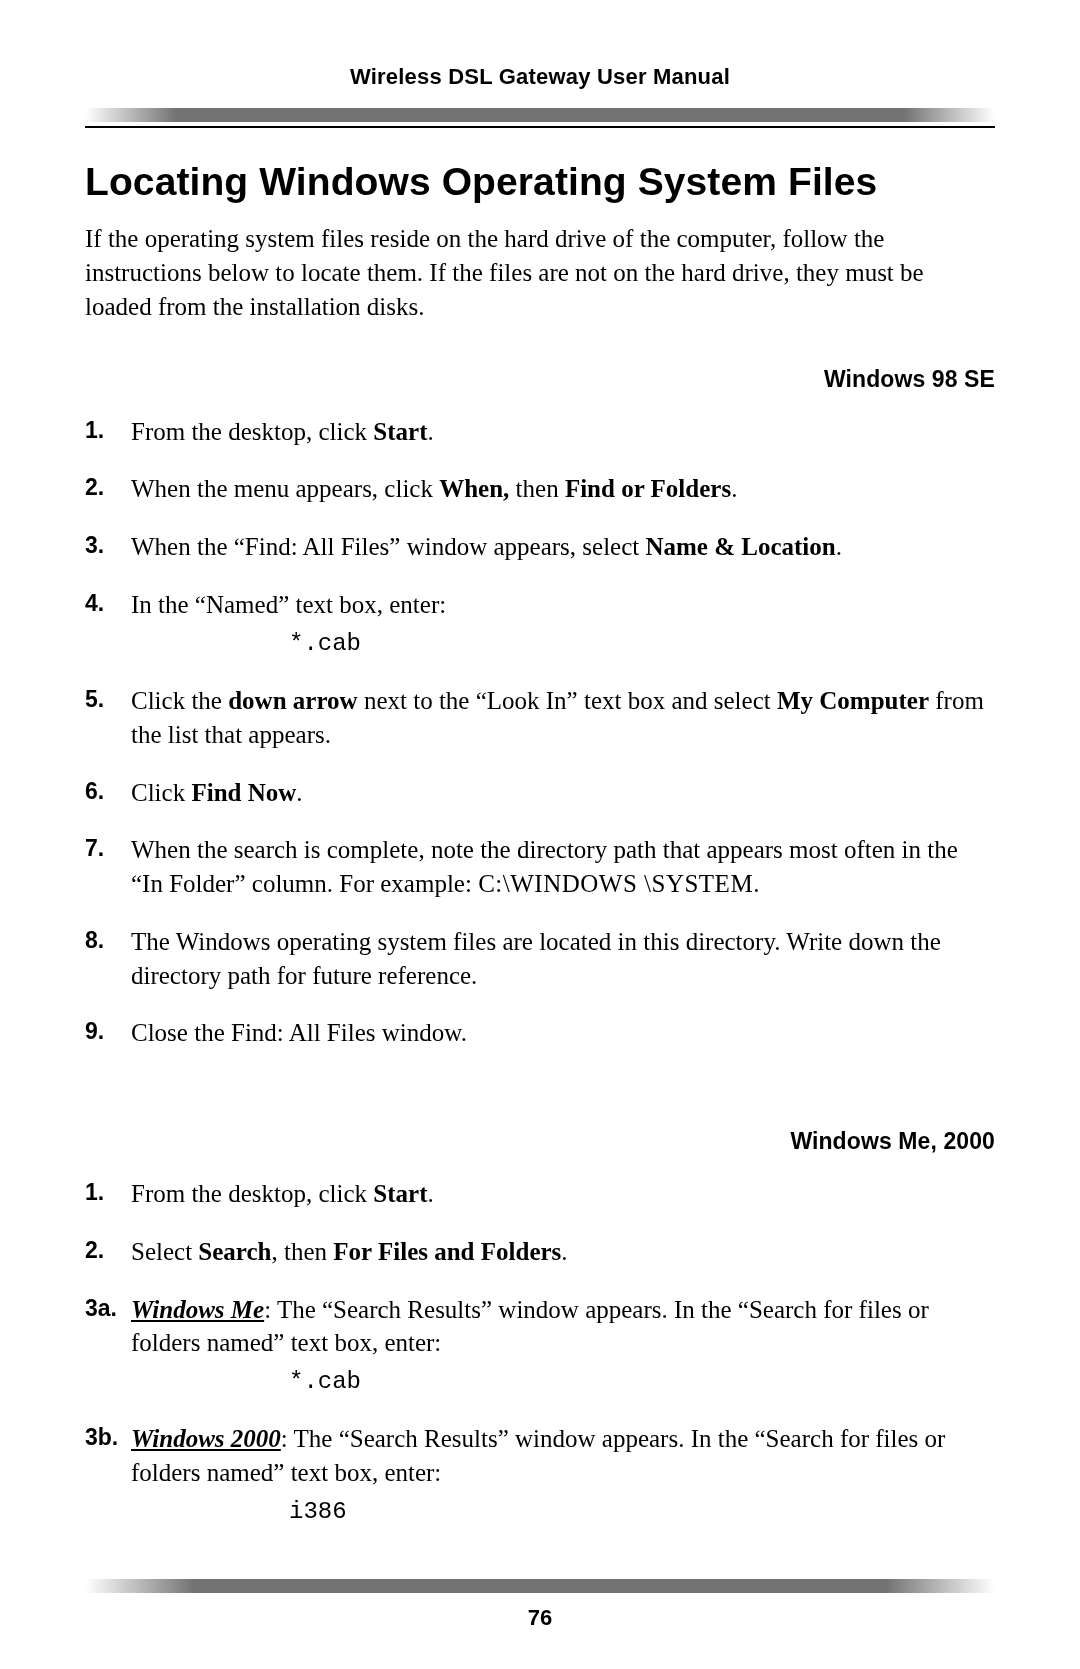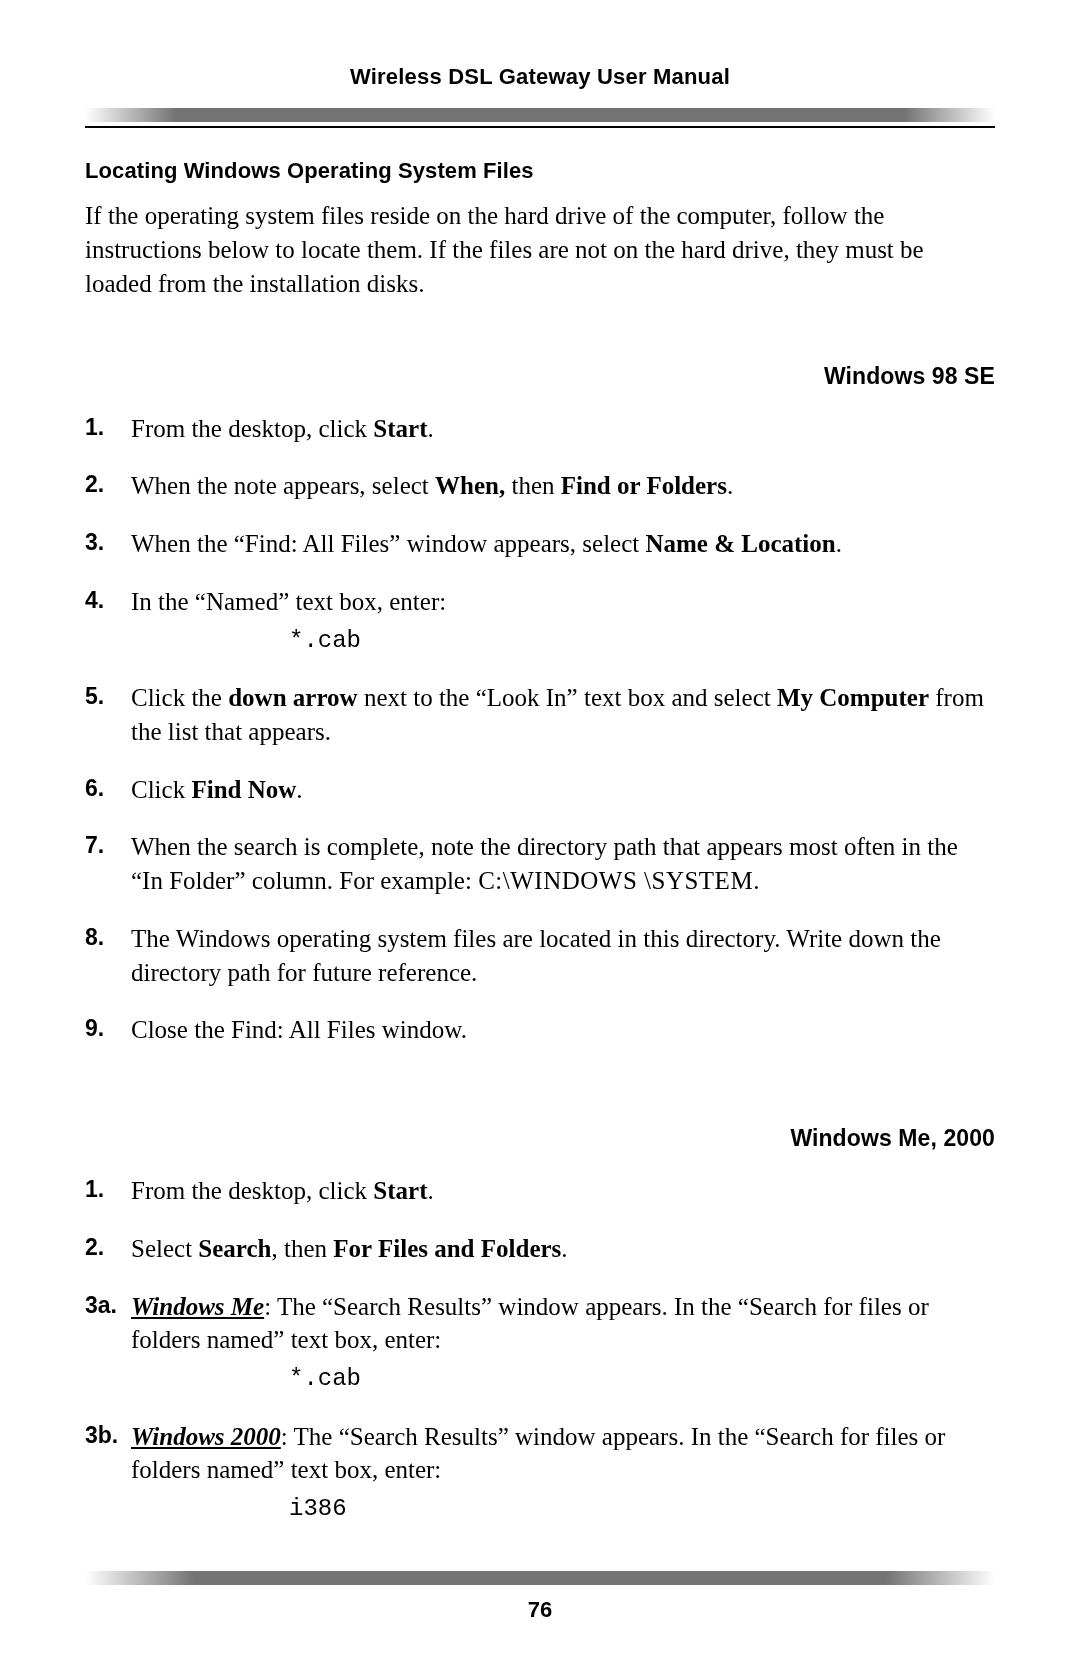--- a/index.html
+++ b/index.html
@@ -42,26 +42,26 @@
   .thin-rule {
     height: 2px;
     background: #000000;
     margin: 0 auto;
     margin-bottom: 28px;
     width: 100%;
   }
   .section-title {
     font-family: "Helvetica Neue", Arial, sans-serif;
     font-weight: 800;
-    font-size: 22px;
+    font-size: 39px;
     margin: 20px 0 14px 0;
     letter-spacing: 0.1px;
   }
   .intro {
-    margin: 0 0 60px 0;
+    margin: 0 0 40px 0;
   }
   .subheading {
     font-family: "Helvetica Neue", Arial, sans-serif;
     font-weight: 800;
     font-size: 23px;
     margin: 0 0 20px 0;
     letter-spacing: 0.1px;
     text-align: right;
   }
   .list {
@@ -93,21 +93,21 @@
     padding-left: 158px;
     margin-top: 6px;
   }
   .italic { font-style: italic; text-decoration: underline; }
   .sc { font-variant: small-caps; letter-spacing: 0.5px; }
   .spacer-big { height: 52px; }
   .footer {
     position: absolute;
     left: 0;
     right: 0;
-    bottom: 44px;
+    bottom: 36px;
     text-align: center;
   }
   .bottom-gradient {
     height: 14px;
     width: 910px;
     margin: 0 auto 10px auto;
     background: linear-gradient(to right,
       rgba(0,0,0,0.00) 0%,
       rgba(0,0,0,0.55) 12%,
       rgba(0,0,0,0.55) 88%,
@@ -137,21 +137,21 @@
     <div class="list-item">
       <div class="list-num">1.</div>
       <div class="list-body serif">
         <span>From the desktop, click </span><span class="bold">Start</span><span>.</span>
       </div>
     </div>
 
     <div class="list-item">
       <div class="list-num">2.</div>
       <div class="list-body serif">
-        <span>When the note appears, select </span><span class="bold">When,</span><span> then </span><span class="bold">Find or Folders</span><span>.</span>
+        <span>When the menu appears, click </span><span class="bold">When,</span><span> then </span><span class="bold">Find or Folders</span><span>.</span>
       </div>
     </div>
 
     <div class="list-item">
       <div class="list-num">3.</div>
       <div class="list-body serif">
         <span>When the “Find: All Files” window appears, select </span><span class="bold">Name &amp; Location</span><span>.</span>
       </div>
     </div>
 

